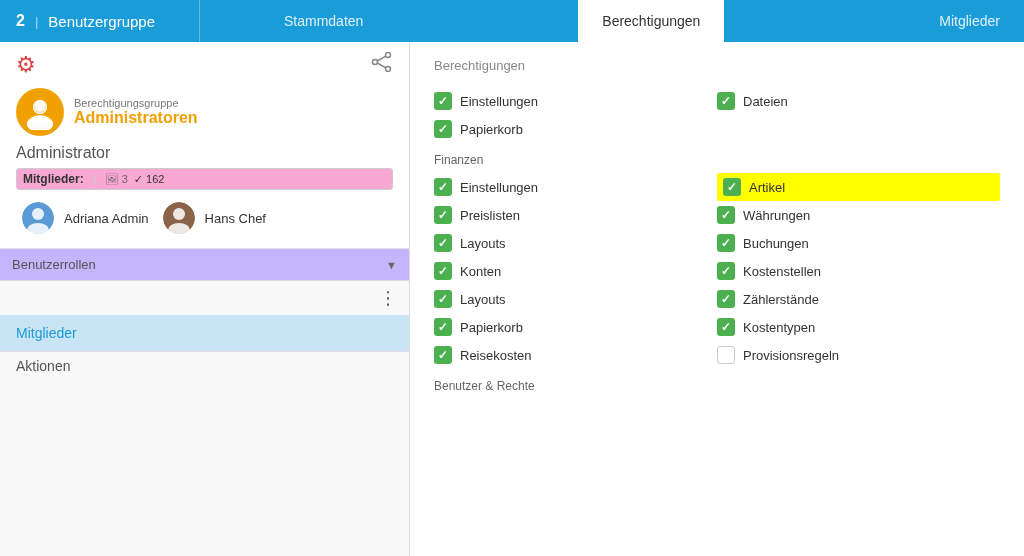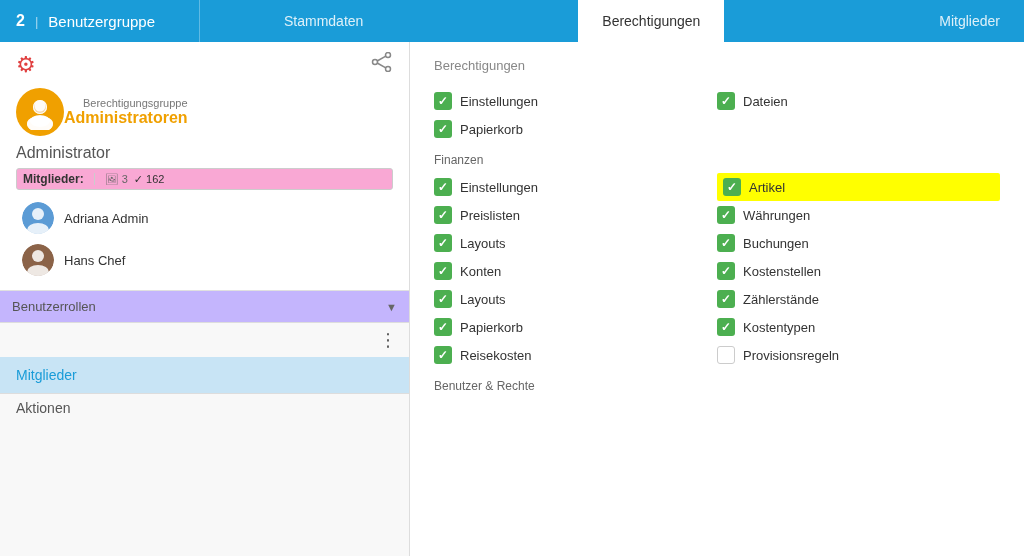--- a/index.html
+++ b/index.html
@@ -88,22 +88,22 @@
 
     .share-icon {
       font-size: 20px;
       color: #888;
       cursor: pointer;
     }
 
     .group-info {
       display: flex;
       align-items: center;
+      gap: 10px;
       margin-bottom: 8px;
-      text-align: right;
     }
 
     .group-avatar {
       width: 48px;
       height: 48px;
       background: #f0a000;
       border-radius: 50%;
       display: flex;
       align-items: center;
       justify-content: center;
@@ -147,21 +147,21 @@
       color: #666;
       font-size: 11px;
     }
     .members-header .count-check {
       color: #333;
       font-size: 11px;
     }
 
     .member-list {
       display: flex;
-      flex-direction: column;
+      flex-direction: row;
       gap: 2px;
     }
 
     .member-item {
       display: flex;
       align-items: center;
       gap: 10px;
       padding: 4px 6px;
       cursor: pointer;
     }

